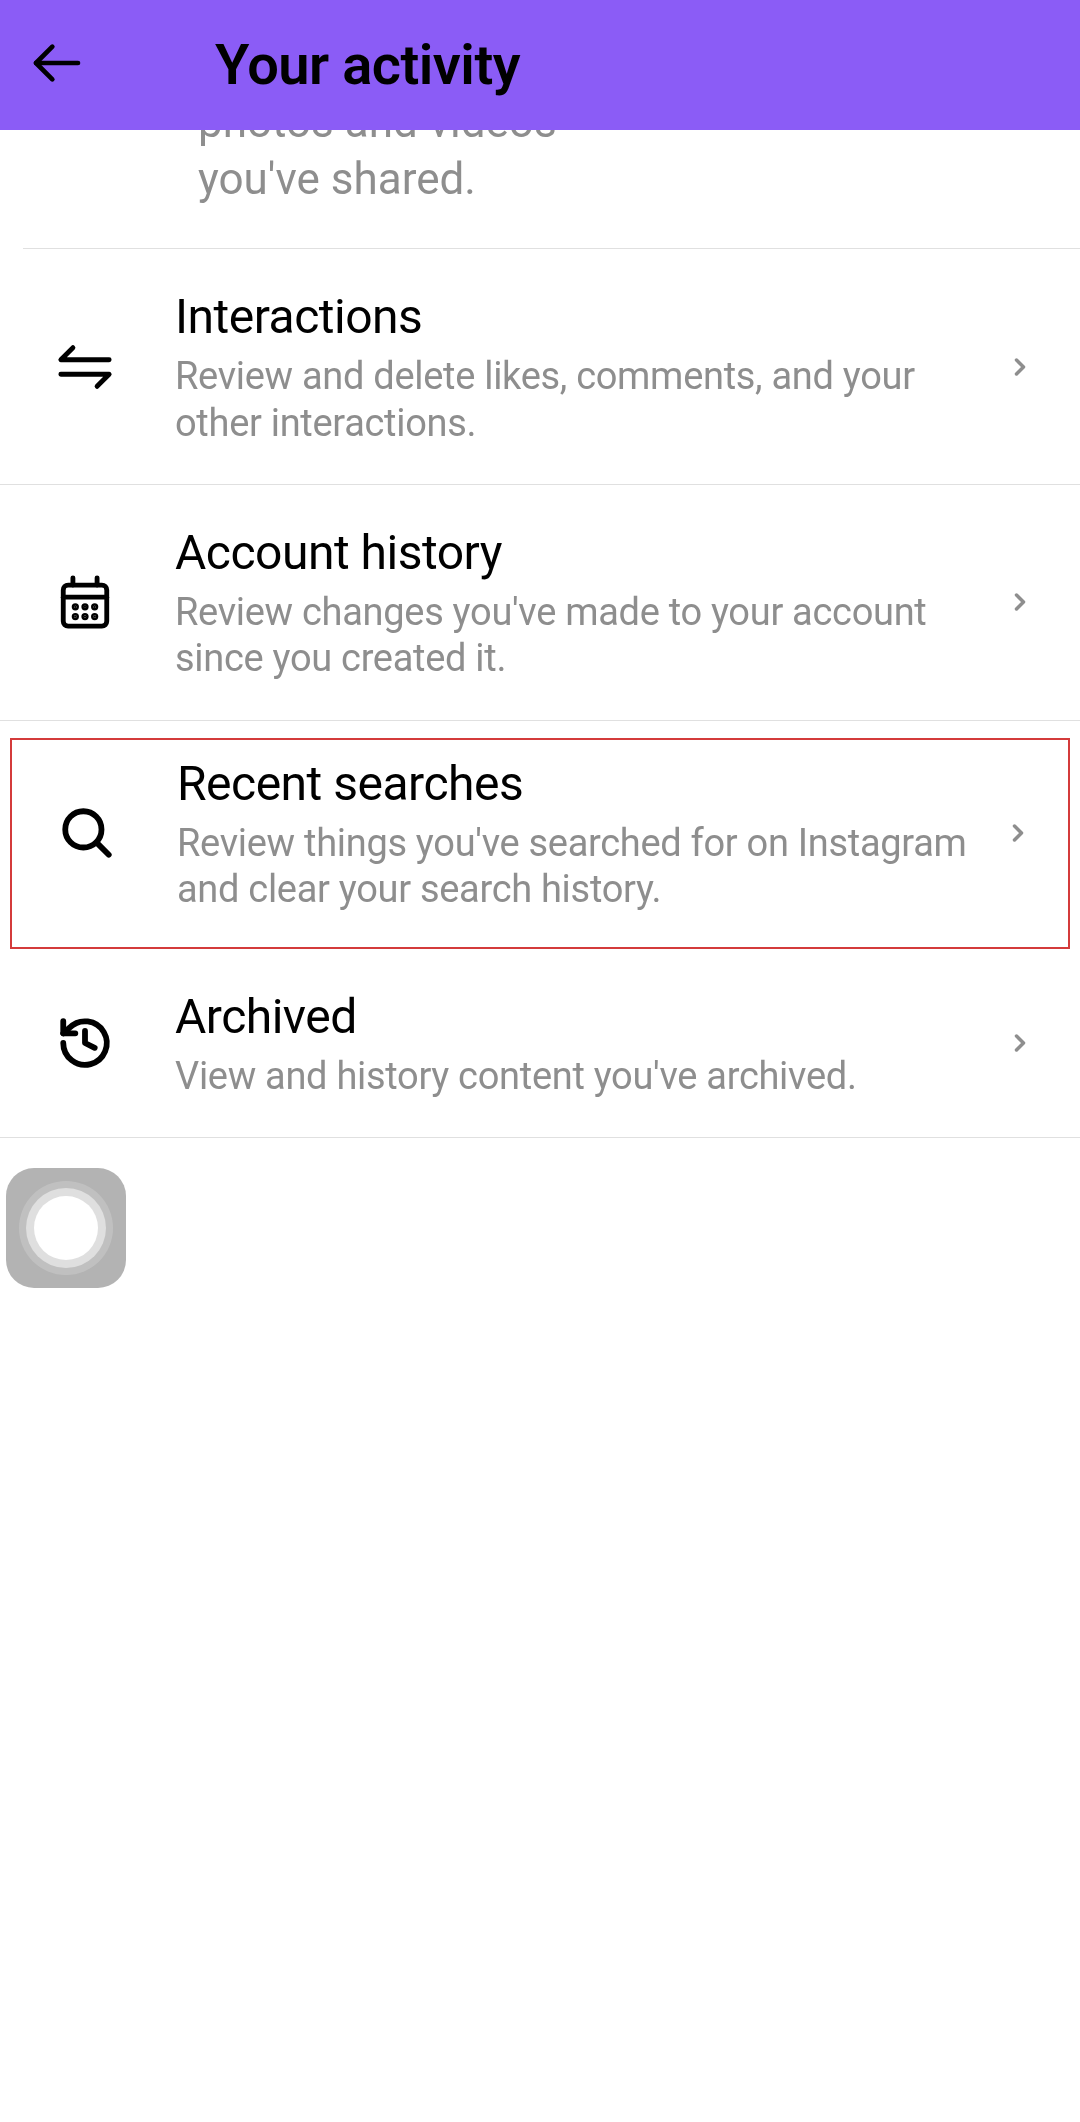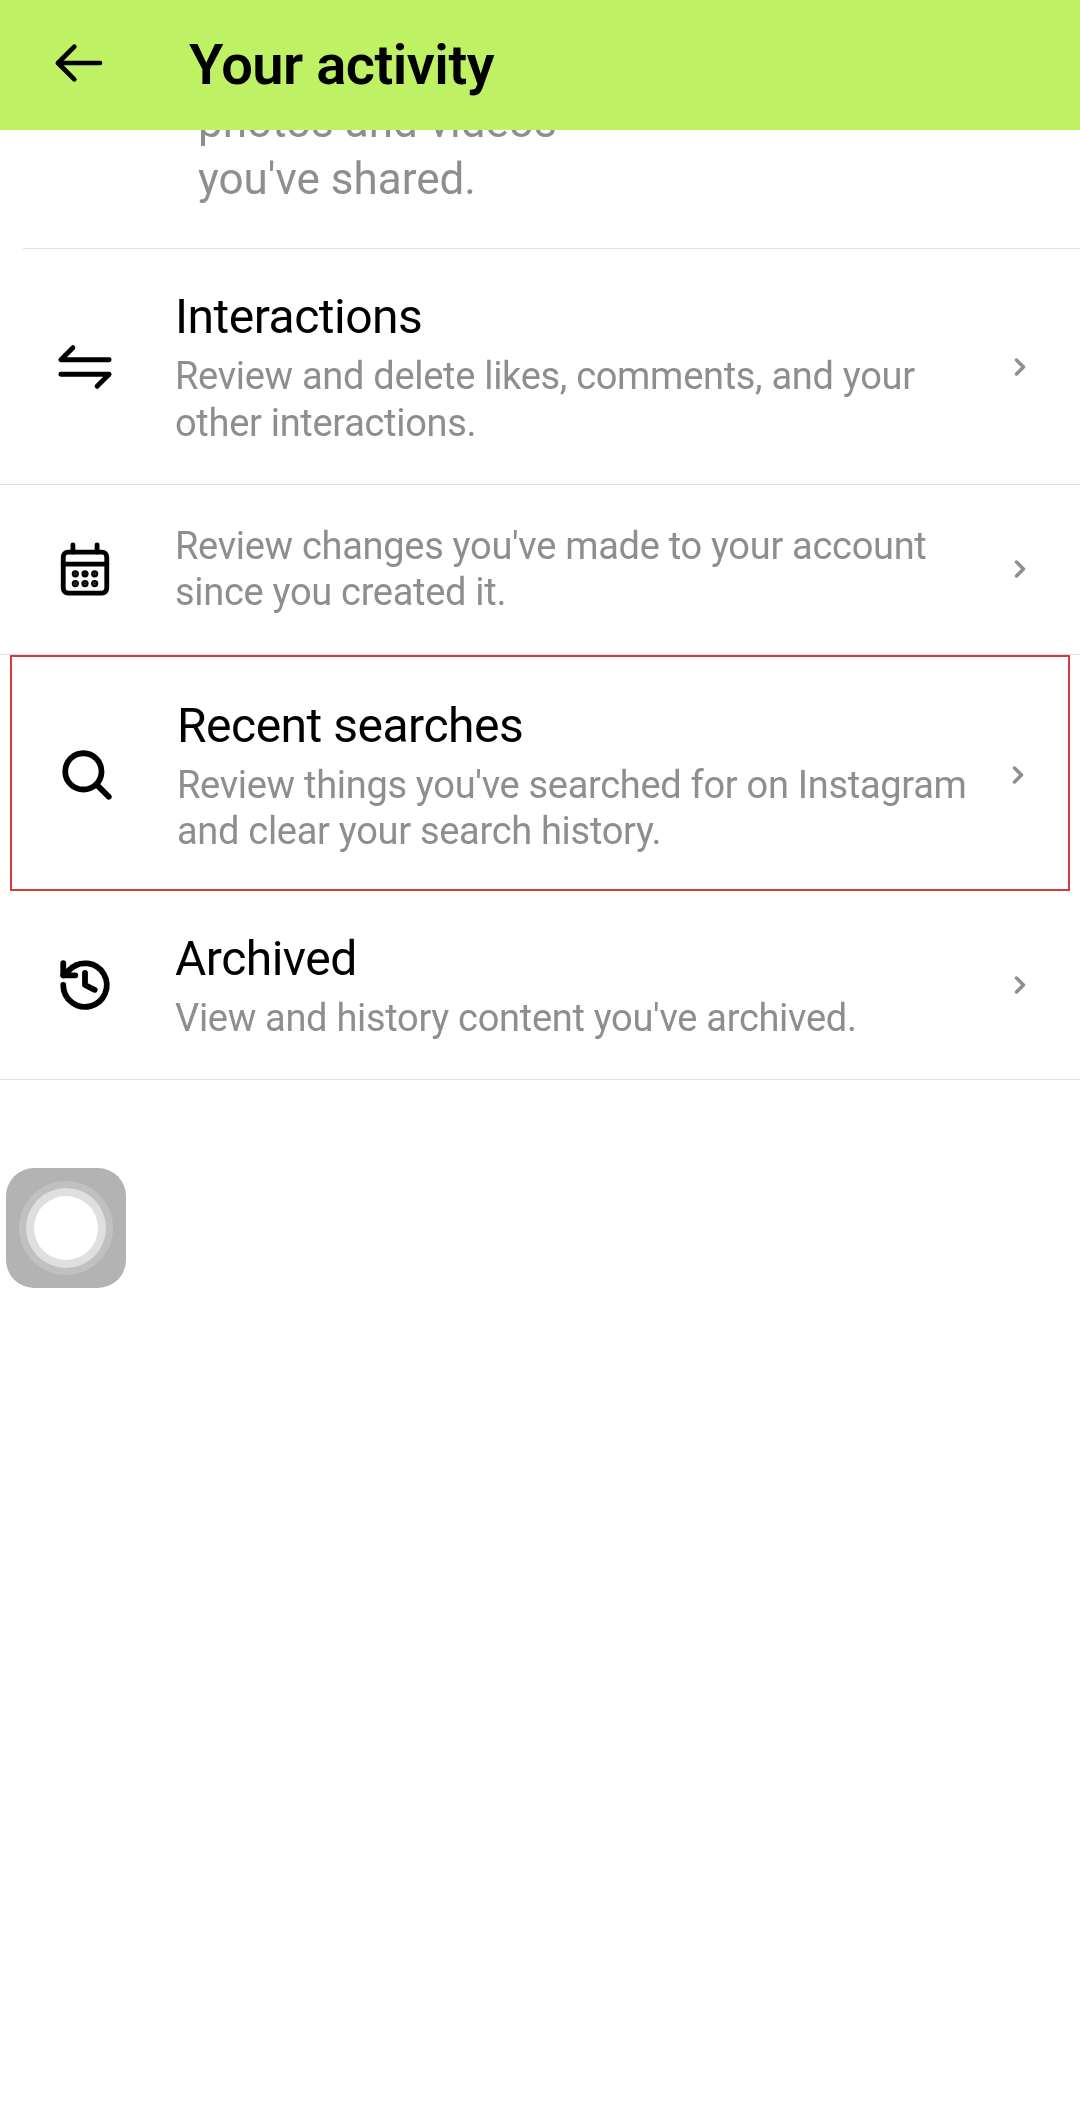--- a/index.html
+++ b/index.html
@@ -10,23 +10,24 @@
     body {
       font-family: -apple-system, BlinkMacSystemFont, "Segoe UI", Roboto, Helvetica, Arial, sans-serif;
       width: 1080px;
       height: 2122px;
       background: #ffffff;
       overflow: hidden;
     }
     .header {
       display: flex;
       align-items: center;
-      padding: 30px 49px;
+      padding: 30px 27px;
       height: 130px;
-      background: #bef264;
+      background: #8b5cf6;
+      gap: 48px;
     }
     .back-btn {
       width: 60px;
       height: 60px;
       display: flex;
       align-items: center;
       justify-content: center;
       cursor: pointer;
     }
     .back-btn svg {
@@ -63,23 +64,23 @@
       align-items: center;
       padding: 38px 40px 38px 30px;
       border-bottom: 1px solid #e0e0e0;
       width: 100%;
       cursor: pointer;
     }
     .list-item.highlighted {
       border: 2px solid #d43b3b;
       border-left-width: 2px;
       border-right-width: 2px;
-      margin: 0 10px 0 10px;
+      margin: 17px 10px 0 10px;
       width: calc(100% - 20px);
-      padding: 39px 30px 34px 20px;
+      padding: 14px 30px 34px 20px;
     }
     .item-icon {
       width: 110px;
       min-width: 110px;
       display: flex;
       align-items: center;
       justify-content: center;
     }
     .item-icon svg {
       width: 58px;
@@ -203,20 +204,21 @@
           <line x1="3" y1="10" x2="21" y2="10"></line>
           <circle cx="8" cy="14" r="0.5" fill="#000"></circle>
           <circle cx="12" cy="14" r="0.5" fill="#000"></circle>
           <circle cx="16" cy="14" r="0.5" fill="#000"></circle>
           <circle cx="8" cy="18" r="0.5" fill="#000"></circle>
           <circle cx="12" cy="18" r="0.5" fill="#000"></circle>
           <circle cx="16" cy="18" r="0.5" fill="#000"></circle>
         </svg>
       </div>
       <div class="item-content">
+        <div class="item-title">Account history</div>
         <div class="item-desc">Review changes you've made to your account since you created it.</div>
       </div>
       <div class="chevron">
         <svg viewBox="0 0 24 24" fill="none" stroke="#8e8e8e" stroke-width="3" stroke-linecap="round" stroke-linejoin="round">
           <polyline points="9 18 15 12 9 6"></polyline>
         </svg>
       </div>
     </div>
 
     <div class="list-item highlighted">

